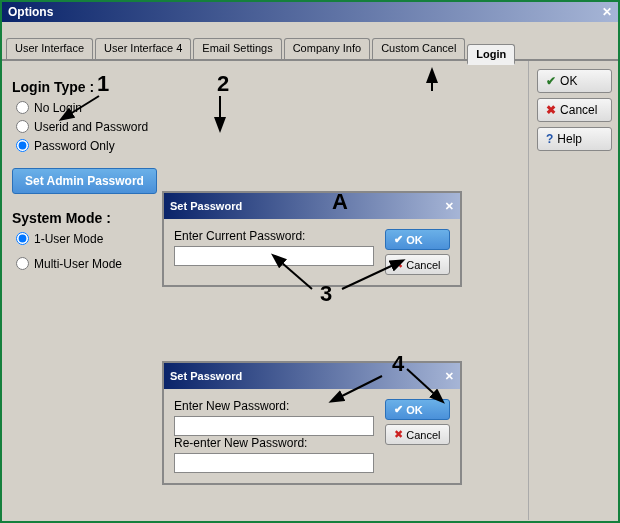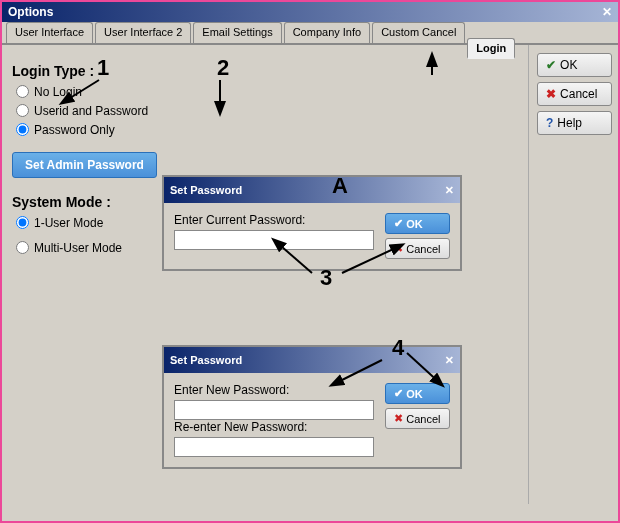--- a/index.html
+++ b/index.html
@@ -8,21 +8,21 @@
       font-size: 12px;
       background: #f0f0f0;
       width: 620px;
       height: 523px;
       overflow: hidden;
     }
     .window {
       width: 620px;
       height: 523px;
       background: #d4d0c8;
-      border: 2px solid #ec4899;
+      border: 2px solid #15803d;
       position: relative;
     }
     .title-bar {
       background: linear-gradient(to right, #0a246a, #a6b5d6);
       color: white;
       padding: 3px 6px;
       font-size: 12px;
       font-weight: bold;
       display: flex;
       justify-content: space-between;
@@ -31,40 +31,40 @@
     }
     .title-close {
       color: white;
       font-size: 12px;
       cursor: pointer;
       font-weight: bold;
     }
     .tabs-bar {
       display: flex;
       background: #d4d0c8;
-      padding: 0 4px 0 4px;
+      padding: 16px 4px 0 4px;
       border-bottom: 2px solid #888;
       flex-wrap: wrap;
     }
     .tab {
       padding: 3px 8px;
       border: 1px solid #888;
       border-bottom: none;
       background: #d4d0c8;
       cursor: pointer;
       font-size: 11px;
       margin-right: 2px;
       border-radius: 3px 3px 0 0;
     }
     .tab.active {
       background: #f0f0f0;
       font-weight: bold;
       border-bottom: 2px solid #f0f0f0;
       position: relative;
-      top: 16px;
+      top: 6px;
     }
     .main-content {
       display: flex;
       height: calc(100% - 60px);
     }
     .left-panel {
       flex: 1;
       padding: 10px;
       position: relative;
     }
@@ -216,21 +216,21 @@
 <body>
 
 <div class="window">
   <div class="title-bar">
     <span>Options</span>
     <span class="title-close">✕</span>
   </div>
 
   <div class="tabs-bar">
     <div class="tab">User Interface</div>
-    <div class="tab">User Interface 2</div>
+    <div class="tab">User Interface 4</div>
     <div class="tab">Email Settings</div>
     <div class="tab">Company Info</div>
     <div class="tab">Custom Cancel</div>
     <div class="tab active">Login</div>
   </div>
 
   <div class="main-content">
     <div class="left-panel">
 
       <div class="section-label">Login Type :</div>

